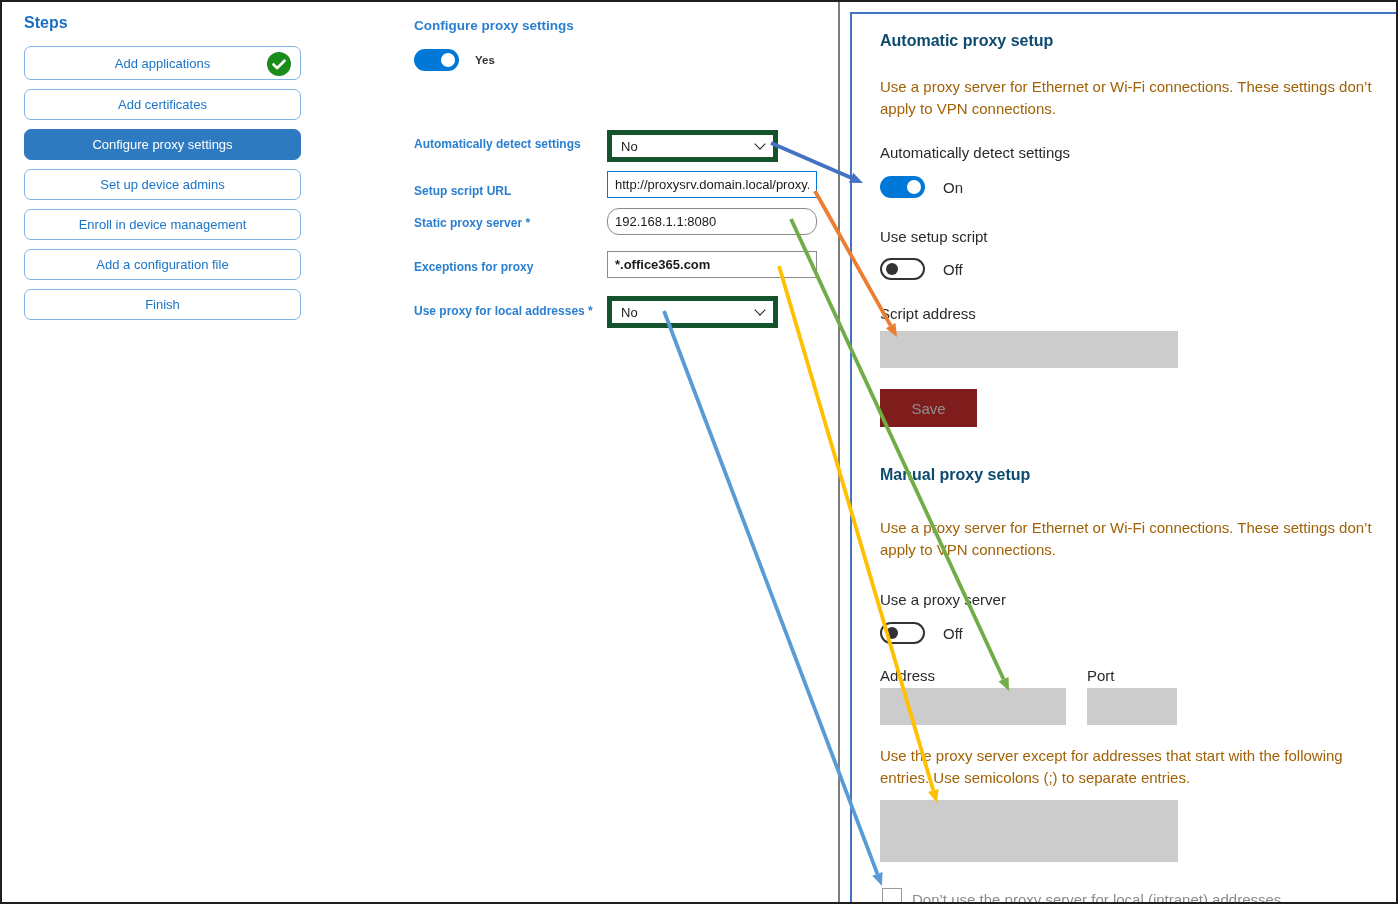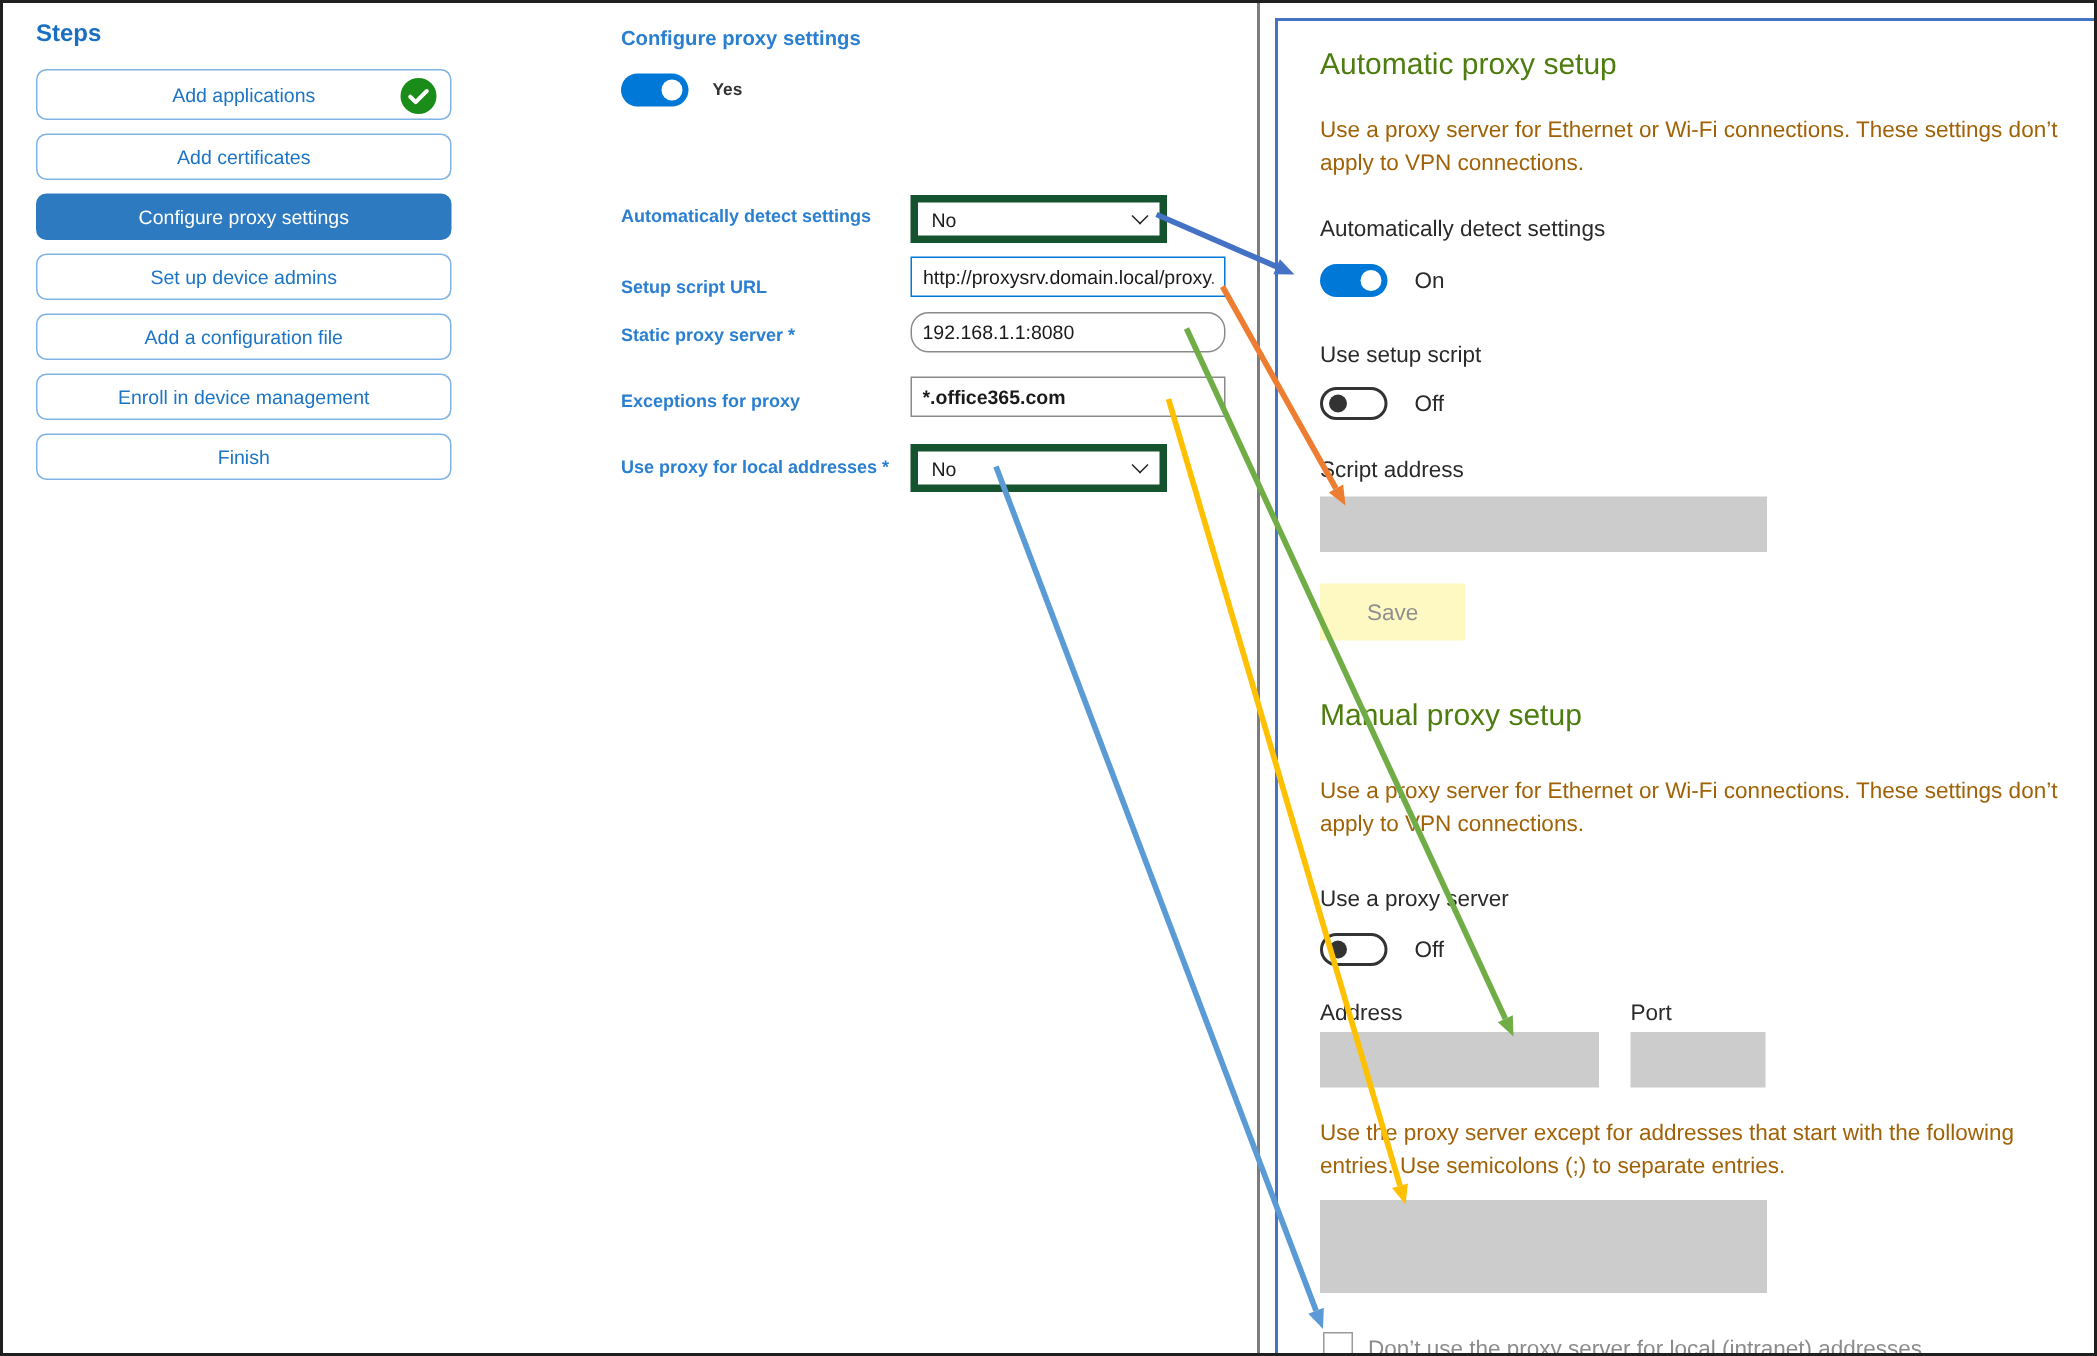--- a/index.html
+++ b/index.html
@@ -58,29 +58,29 @@
     font-size:13px;color:#1a1a1a;font-family:inherit;
   }
   .finput.focused{border:1px solid #0078d7;}
   
   .divider{position:absolute;left:836px;top:0;width:2px;height:904px;background:#7d7d7d;}
   
   .settings{
     position:absolute;left:848px;top:10px;width:560px;height:910px;
     box-sizing:border-box;border:2px solid #4472c4;background:#fff;
   }
-  .sheading{position:absolute;left:28px;margin:0;font-size:20px;font-weight:400;color:#4d7c0f;}
+  .sheading{position:absolute;left:28px;margin:0;font-size:16px;font-weight:700;color:#0c4a6e;}
   .spara{position:absolute;left:28px;width:505px;margin:0;font-size:15px;line-height:21.5px;color:#a16207;}
   .slabel{position:absolute;left:28px;font-size:15px;color:#2a2a2a;}
   .settings .toggle-row{left:28px;gap:18px;}
   .tstate{font-size:15px;color:#2a2a2a;}
   .gbox{position:absolute;left:28px;background:#cccccc;}
   .save{
     position:absolute;left:28px;width:97px;height:38px;
-    background:#fef9c3;border:none;color:#8f8f8f;font-size:15px;font-family:inherit;
+    background:#7f1d1d;border:none;color:#8f8f8f;font-size:15px;font-family:inherit;
   }
   .cb{position:absolute;width:20px;height:20px;box-sizing:border-box;border:1px solid #9a9a9a;background:#fff;cursor:pointer;}
   .cbl{position:absolute;font-size:15px;color:#8b8b8b;white-space:nowrap;}
   
   #arrows{position:absolute;left:0;top:0;width:1398px;height:904px;pointer-events:none;z-index:10;}
 </style>
 </head>
 <body>
 
 <div class="page">
@@ -100,24 +100,24 @@
       <button class="step">
         <span>Add certificates</span>
       </button>
       <button class="step active">
         <span>Configure proxy settings</span>
       </button>
       <button class="step">
         <span>Set up device admins</span>
       </button>
       <button class="step">
+        <span>Enroll in device management</span>
+      </button>
+      <button class="step">
         <span>Add a configuration file</span>
-      </button>
-      <button class="step">
-        <span>Enroll in device management</span>
       </button>
       <button class="step">
         <span>Finish</span>
       </button>
     </div>
   </aside>
 
   <main class="wizard">
     <h3 class="wtitle">Configure proxy settings</h3>
 

